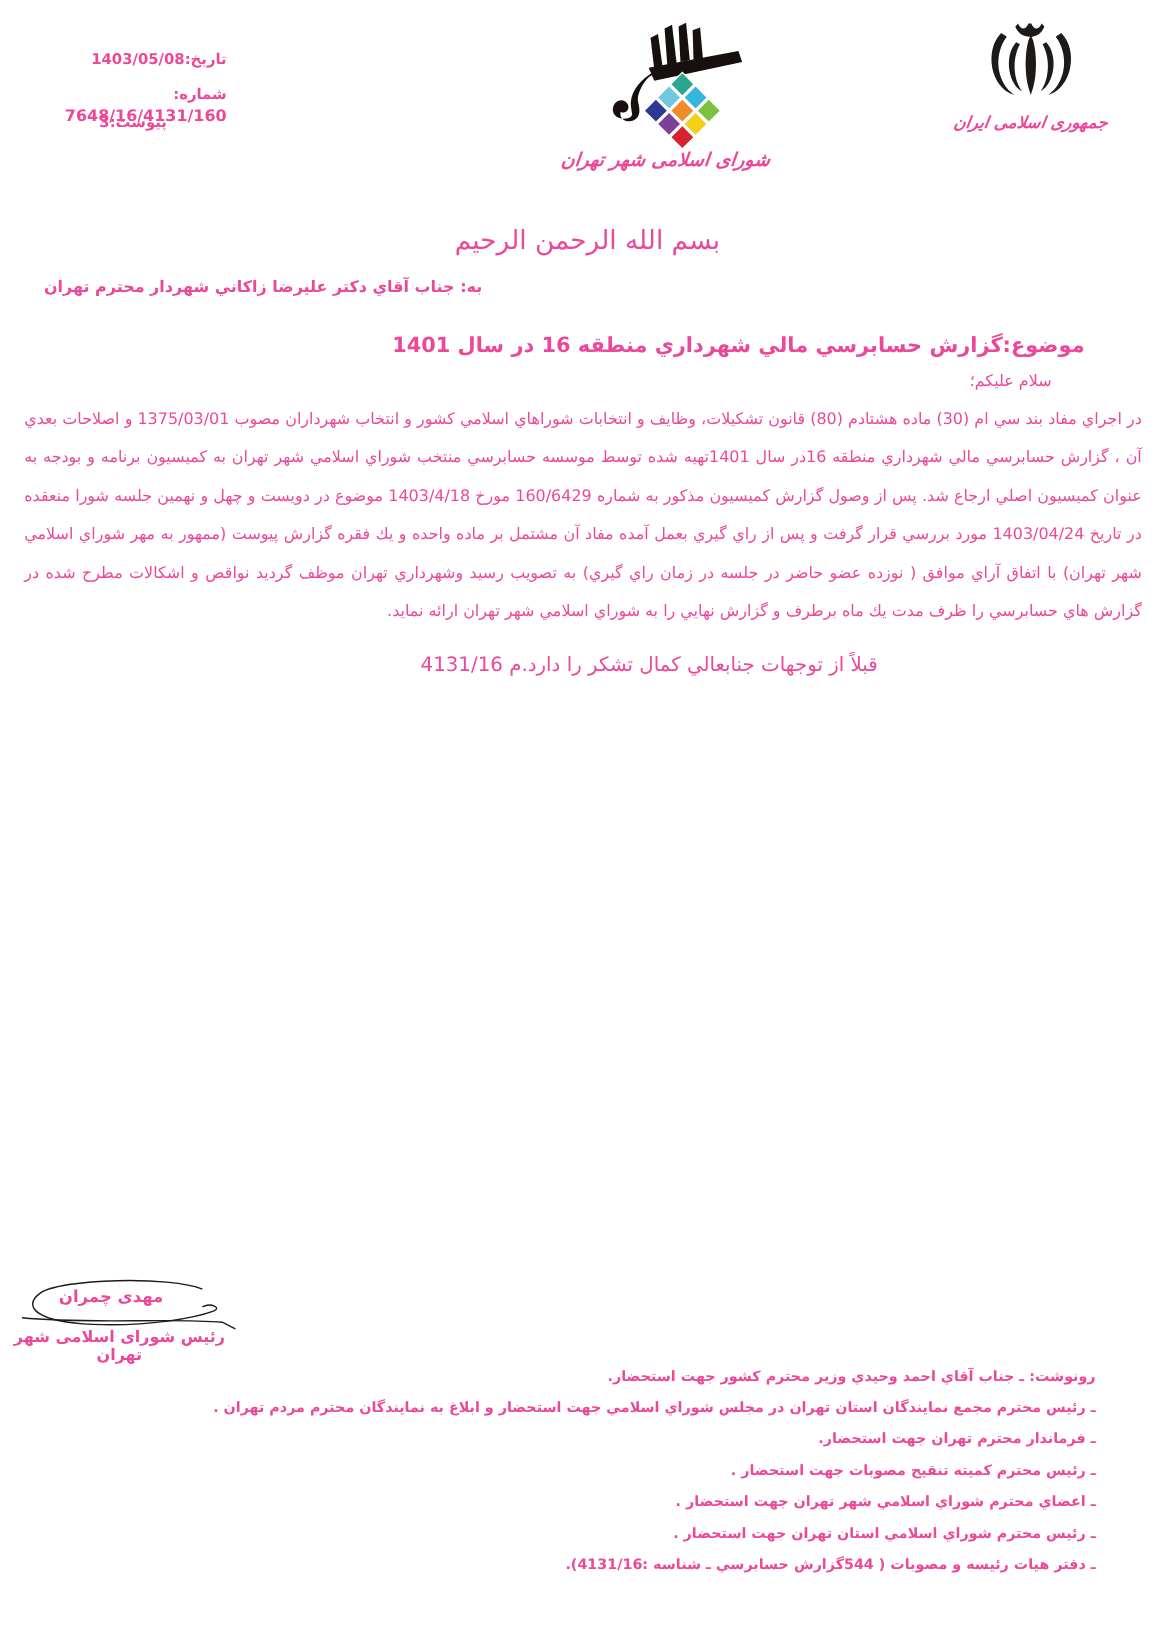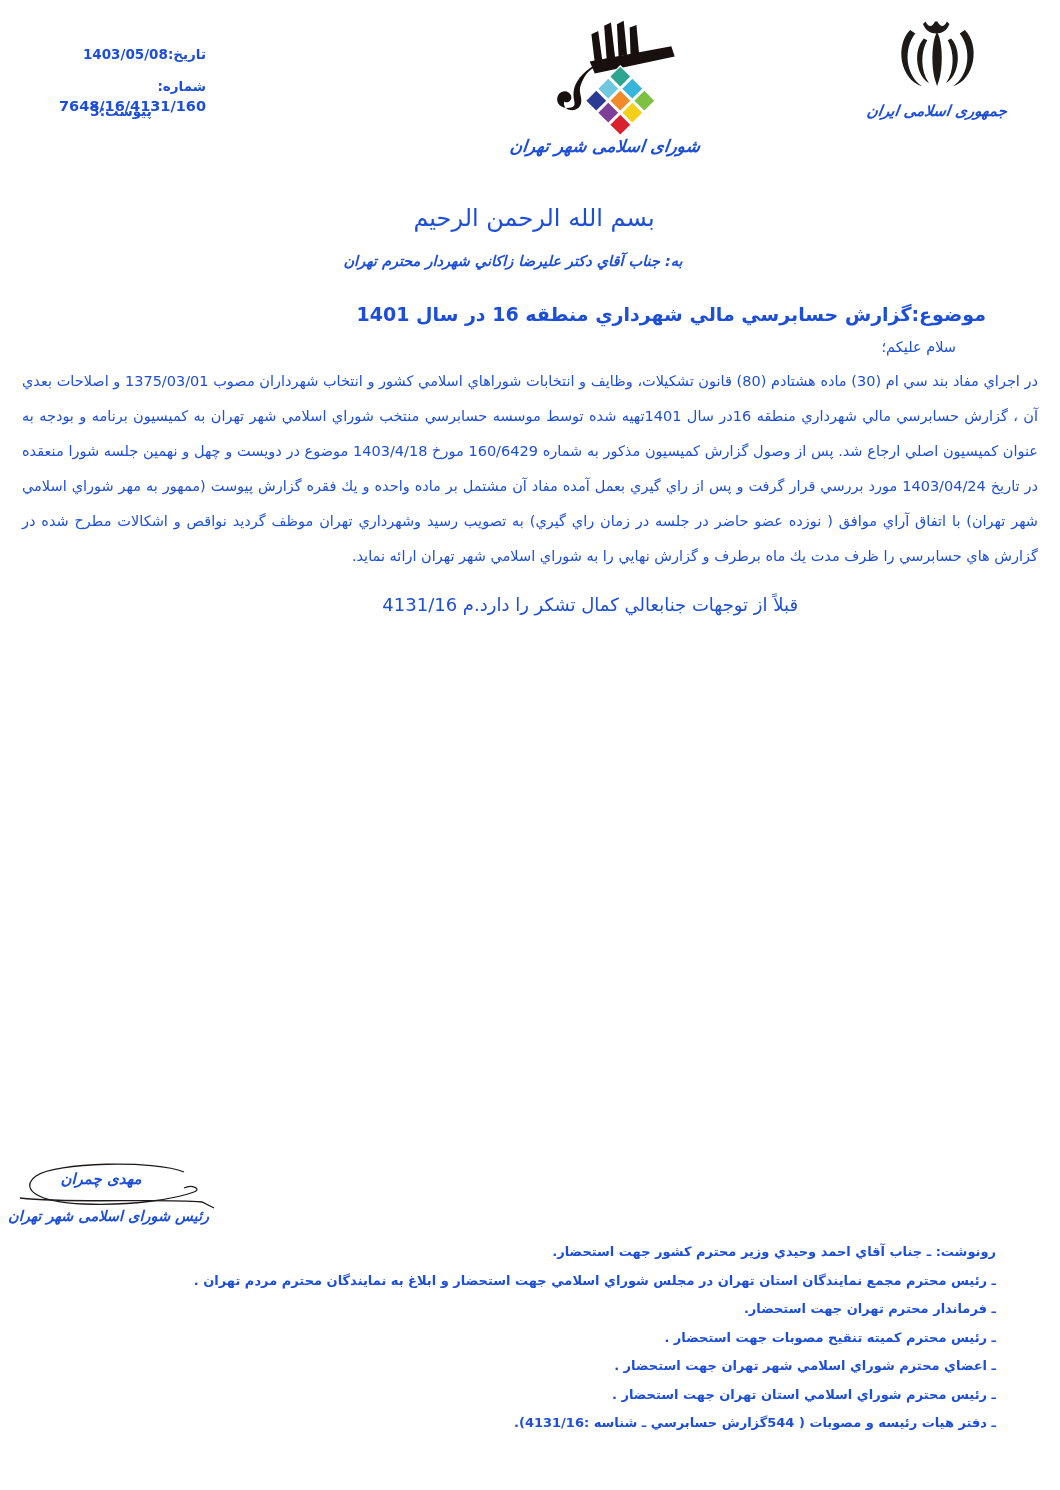--- a/index.html
+++ b/index.html
@@ -2,21 +2,21 @@
 <html lang="fa"><head>
 <meta charset="utf-8">
 <style>
   * { margin:0; padding:0; box-sizing:border-box; }
   html,body { background:#9e9e9e; }
   .page {
     position:relative;
     width:1060px; height:1490px;
     margin:0 auto;
     background:#ffffff;
-    color:#1d4ed8;
+    color:#ec4899;
     font-family:"DejaVu Sans", sans-serif;
     overflow:hidden;
   }
   
   .meta-block {
     position:absolute; top:46px; left:36px; width:170px;
     direction:rtl; text-align:right;
     font-weight:bold; font-size:13.5px; line-height:1.3;
   }
   .meta-block .m-date { margin-bottom:14px; }
@@ -45,42 +45,42 @@
     transform:skewX(-8deg);
   }
 
   
   .bismillah {
     position:absolute; top:204px; left:4px; width:100%;
     text-align:center; direction:rtl; font-size:24px;
   }
   .addressee {
     position:absolute; top:253px; right:74px; left:40px;
-    direction:rtl; text-align:center; font-weight:bold; font-size:14.5px;font-style:italic;
+    direction:rtl; text-align:left; font-weight:bold; font-size:14.5px;
   }
   .subject {
     position:absolute; top:283px; right:74px; left:40px;
     direction:rtl; text-align:right; font-weight:bold; font-size:19px;margin-top:20px;
   }
   .salutation {
     position:absolute; top:339px; right:104px;
     direction:rtl; font-size:14.5px;
   }
   .body-text {
     position:absolute; top:364px; right:22px; left:22px;
     direction:rtl; text-align:justify;
     font-size:14.5px; line-height:35px;
   }
   .closing {
     position:absolute; top:594px; right:262px;
     direction:rtl; font-size:18px;
   }
 
   
-  .signature { position:absolute; top:1158px; left:6px; width:220px;font-style:italic; }
+  .signature { position:absolute; top:1158px; left:6px; width:220px; }
   .sig-wrap { position:relative; width:210px; height:52px; }
   .sig-wrap svg { position:absolute; top:0; left:0; }
   .sig-name {
     position:absolute; top:12px; left:0; width:190px;
     text-align:center; direction:rtl;
     font-weight:bold; font-size:15px;
   }
   .sig-title {
     direction:rtl; text-align:center; width:205px;
     font-weight:bold; font-size:14.5px; margin-top:-2px;

